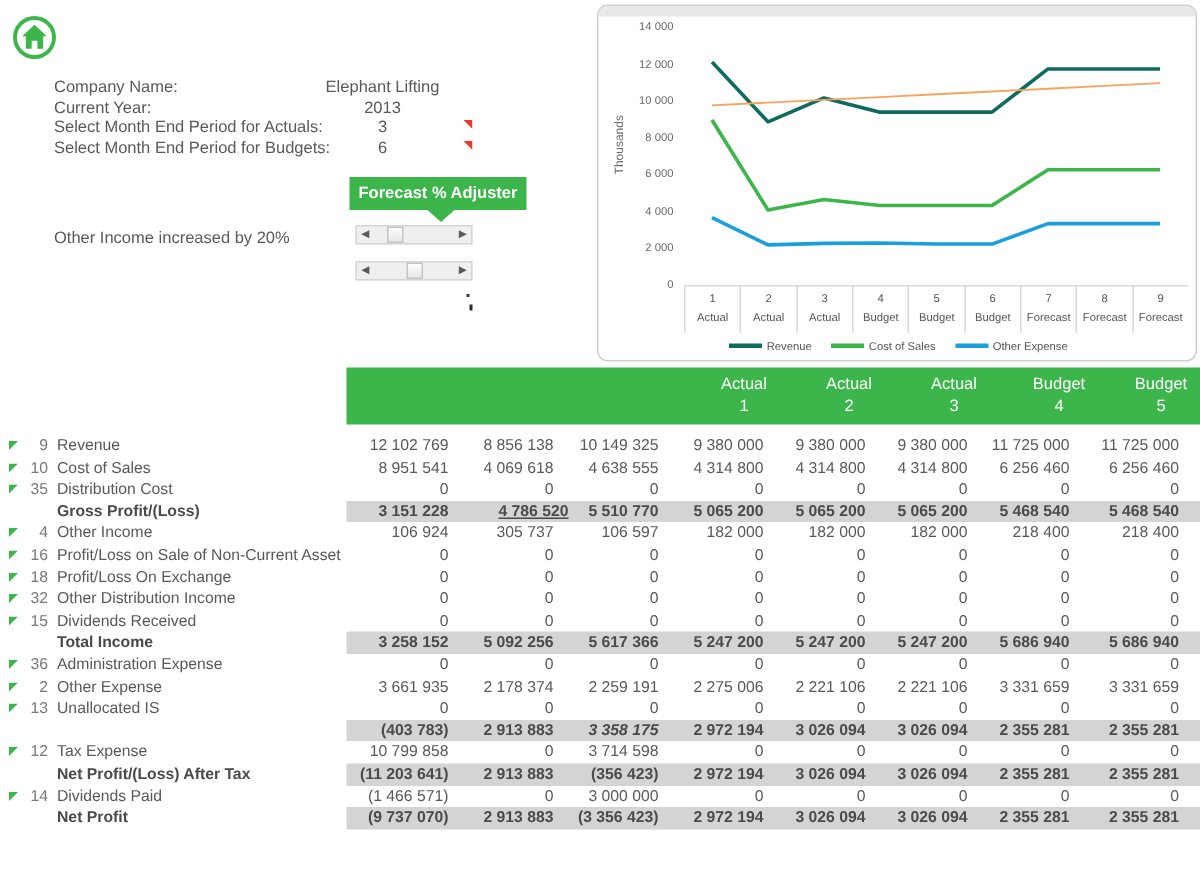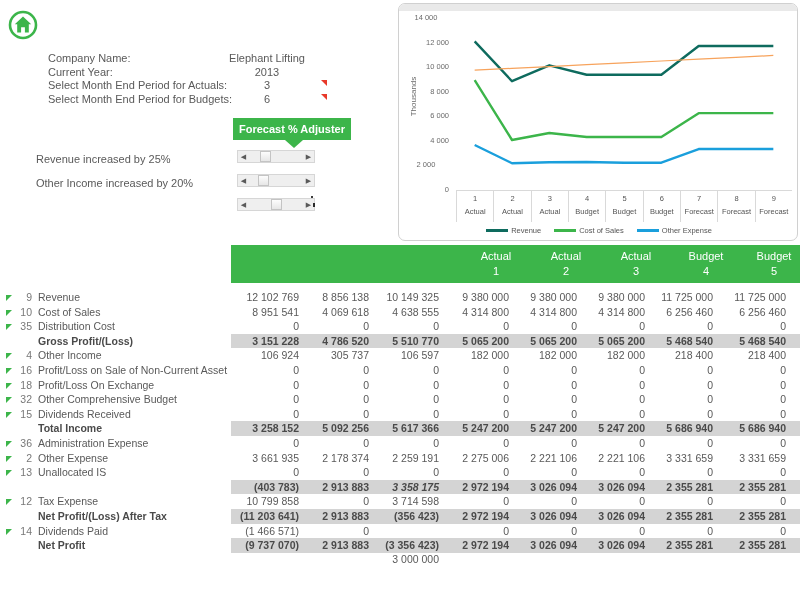--- a/index.html
+++ b/index.html
@@ -16,21 +16,21 @@
   
   #header { position:absolute; left:0; top:0; width:400px; height:48px; }
   #logo-icon { position:absolute; left:8px; top:10px; width:30px; height:30px; }
   #page-title {
     position:absolute; left:42px; top:7px;
     font-size:27px; font-weight:bold; color:#4a4a4a;
     letter-spacing:-0.2px; white-space:nowrap;
   }
 
   
-  #info-block { position:absolute; left:0; top:52px; width:400px;padding-left:12px; }
+  #info-block { position:absolute; left:0; top:52px; width:400px; }
   .info-row { position:relative; height:13.5px; font-size:11px; }
   .info-label { position:absolute; left:36px; top:0; white-space:nowrap; color:#595959; }
   .info-value { position:absolute; left:205px; width:100px; text-align:center; top:0; color:#595959; }
   .red-mark { position:absolute; width:7px; height:7px; }
   .red-mark svg { display:block; }
 
   
   #adjuster-badge {
     position:absolute; left:233px; top:118px; width:118px; height:22px;
     background:#3cb54a; color:#ffffff;
@@ -171,30 +171,20 @@
           <path d="M7 0 L7 6 L1 0 Z" fill="#e8392a"></path>
         </svg>
       </span>
     </div>
   </div>
 
 <div id="adjuster-badge">Forecast % Adjuster</div>
 <div id="adjuster-badge-tail"></div>
 <div id="adjusters">
     <div class="adj-row">
-      <span class="adj-label">Revenue increased by 25%</span>
-      <div class="slider">
-        <span class="arrow">◀</span>
-        <span class="track">
-          <span class="thumb" style="left:11px;"></span>
-        </span>
-        <span class="arrow">▶</span>
-      </div>
-    </div>
-    <div class="adj-row">
       <span class="adj-label">Other Income increased by 20%</span>
       <div class="slider">
         <span class="arrow">◀</span>
         <span class="track">
           <span class="thumb" style="left:9px;"></span>
         </span>
         <span class="arrow">▶</span>
       </div>
     </div>
     <div class="adj-row">
@@ -208,27 +198,27 @@
     </div>
   </div>
 <div id="stray-dot1"></div>
 <div id="stray-dot2"></div>
 
 <div id="chart-panel">
   <div id="chart-topband"></div>
   <div id="y-axis-title">Thousands</div>
   <div id="y-ticks">
       <div class="y-tick" style="left: 4px; top: 181px;">0</div>
-      <div class="y-tick" style="left: 4px; top: 156.429px; text-align: center;">2 000</div>
+      <div class="y-tick" style="left: 4px; top: 156.429px;">2 000</div>
       <div class="y-tick" style="left: 4px; top: 131.857px;">4 000</div>
       <div class="y-tick" style="left: 4px; top: 107.286px;">6 000</div>
       <div class="y-tick" style="left: 4px; top: 82.7143px;">8 000</div>
       <div class="y-tick" style="left: 4px; top: 58.1429px;">10 000</div>
       <div class="y-tick" style="left: 4px; top: 33.5714px;">12 000</div>
-      <div class="y-tick" style="left: 4px; top: 9px; text-align: center;">14 000</div>
+      <div class="y-tick" style="left: 4px; top: 9px;">14 000</div>
     </div>
   <div id="plot">
       <svg width="336" height="172">
         <polyline points="18.666666666666668,23.305999999999983 56,63.197714285714284 93.33333333333334,47.31228571428571 130.66666666666666,56.75999999999999 168,56.75999999999999 205.33333333333334,56.75999999999999 242.66666666666666,27.94999999999999 280.00000000000006,27.94999999999999 317.33333333333337,27.94999999999999" fill="none" stroke="#0e6b5e" stroke-width="2.4" stroke-linejoin="round"></polyline>
         <polyline points="18.666666666666668,62.01828571428571 56,121.99714285714286 93.33333333333334,115.00657142857142 130.66666666666666,118.98714285714286 168,118.98714285714286 205.33333333333334,118.98714285714286 242.66666666666666,95.14057142857143 280.00000000000006,95.14057142857143 317.33333333333337,95.14057142857143" fill="none" stroke="#3cb54a" stroke-width="2.4" stroke-linejoin="round"></polyline>
         <polyline points="18.666666666666668,127.0097142857143 56,145.2417142857143 93.33333333333334,144.24657142857143 130.66666666666666,144.05 168,144.71342857142858 205.33333333333334,144.71342857142858 242.66666666666666,131.064 280.00000000000006,131.064 317.33333333333337,131.064" fill="none" stroke="#1a9fdc" stroke-width="2.4" stroke-linejoin="round"></polyline>
         <polyline points="18.666666666666668,52.21428571428572 56,50.37142857142857 93.33333333333334,48.528571428571425 130.66666666666666,46.6857142857143 168,44.84285714285714 205.33333333333334,43 242.66666666666666,41.15714285714287 280.00000000000006,39.31428571428572 317.33333333333337,37.47142857142856" fill="none" stroke="#f7a35c" stroke-width="1.2" stroke-linejoin="round"></polyline>
       </svg>
     </div>
   <div id="cat-axis-top"></div>
@@ -355,21 +345,21 @@
         <span class="cell" style="left:509px;width:68px;">0</span>
         <span class="cell" style="left:577px;width:68px;">0</span>
         <span class="cell" style="left:645px;width:68px;">0</span>
         <span class="cell" style="left:718px;width:68px;">0</span>
         <span class="cell" style="left:778px;width:68px;"></span>
       </div>
       <div class="trow total">
         <div class="row-band"></div>
         <span class="rlabel">Gross Profit/(Loss)</span>
         <span class="cell" style="left:231px;width:68px;">3 151 228</span>
-        <span class="cell" style="left:301px;width:68px;">4 786 520</span>
+        <span class="cell" style="left:311px;width:68px;text-decoration:underline;">4 786 520</span>
         <span class="cell" style="left:371px;width:68px;">5 510 770</span>
         <span class="cell" style="left:441px;width:68px;">5 065 200</span>
         <span class="cell" style="left:509px;width:68px;">5 065 200</span>
         <span class="cell" style="left:577px;width:68px;">5 065 200</span>
         <span class="cell" style="left:645px;width:68px;">5 468 540</span>
         <span class="cell" style="left:718px;width:68px;">5 468 540</span>
         <span class="cell" style="left:778px;width:68px;">5 </span>
       </div>
       <div class="trow">
         <span class="marker"><svg width="7" height="7" viewBox="0 0 7 7">
@@ -417,21 +407,21 @@
         <span class="cell" style="left:577px;width:68px;">0</span>
         <span class="cell" style="left:645px;width:68px;">0</span>
         <span class="cell" style="left:718px;width:68px;">0</span>
         <span class="cell" style="left:778px;width:68px;"></span>
       </div>
       <div class="trow">
         <span class="marker"><svg width="7" height="7" viewBox="0 0 7 7">
             <path d="M0 0 L6 0 L0 6 Z" fill="#3cb54a"></path>
           </svg></span>
         <span class="refnum">32</span>
-        <span class="rlabel">Other Comprehensive Budget</span>
+        <span class="rlabel">Other Distribution Income</span>
         <span class="cell" style="left:231px;width:68px;">0</span>
         <span class="cell" style="left:301px;width:68px;">0</span>
         <span class="cell" style="left:371px;width:68px;">0</span>
         <span class="cell" style="left:441px;width:68px;">0</span>
         <span class="cell" style="left:509px;width:68px;">0</span>
         <span class="cell" style="left:577px;width:68px;">0</span>
         <span class="cell" style="left:645px;width:68px;">0</span>
         <span class="cell" style="left:718px;width:68px;">0</span>
         <span class="cell" style="left:778px;width:68px;"></span>
       </div>
@@ -554,21 +544,21 @@
         <span class="cell" style="left:778px;width:68px;">2 </span>
       </div>
       <div class="trow">
         <span class="marker"><svg width="7" height="7" viewBox="0 0 7 7">
             <path d="M0 0 L6 0 L0 6 Z" fill="#3cb54a"></path>
           </svg></span>
         <span class="refnum">14</span>
         <span class="rlabel">Dividends Paid</span>
         <span class="cell" style="left:231px;width:68px;">(1 466 571)</span>
         <span class="cell" style="left:301px;width:68px;">0</span>
-        <span class="cell" style="left:371px;width:68px;margin-top:28px;">3 000 000</span>
+        <span class="cell" style="left:371px;width:68px;">3 000 000</span>
         <span class="cell" style="left:441px;width:68px;">0</span>
         <span class="cell" style="left:509px;width:68px;">0</span>
         <span class="cell" style="left:577px;width:68px;">0</span>
         <span class="cell" style="left:645px;width:68px;">0</span>
         <span class="cell" style="left:718px;width:68px;">0</span>
         <span class="cell" style="left:778px;width:68px;"></span>
       </div>
       <div class="trow total">
         <div class="row-band"></div>
         <span class="rlabel">Net Profit</span>

